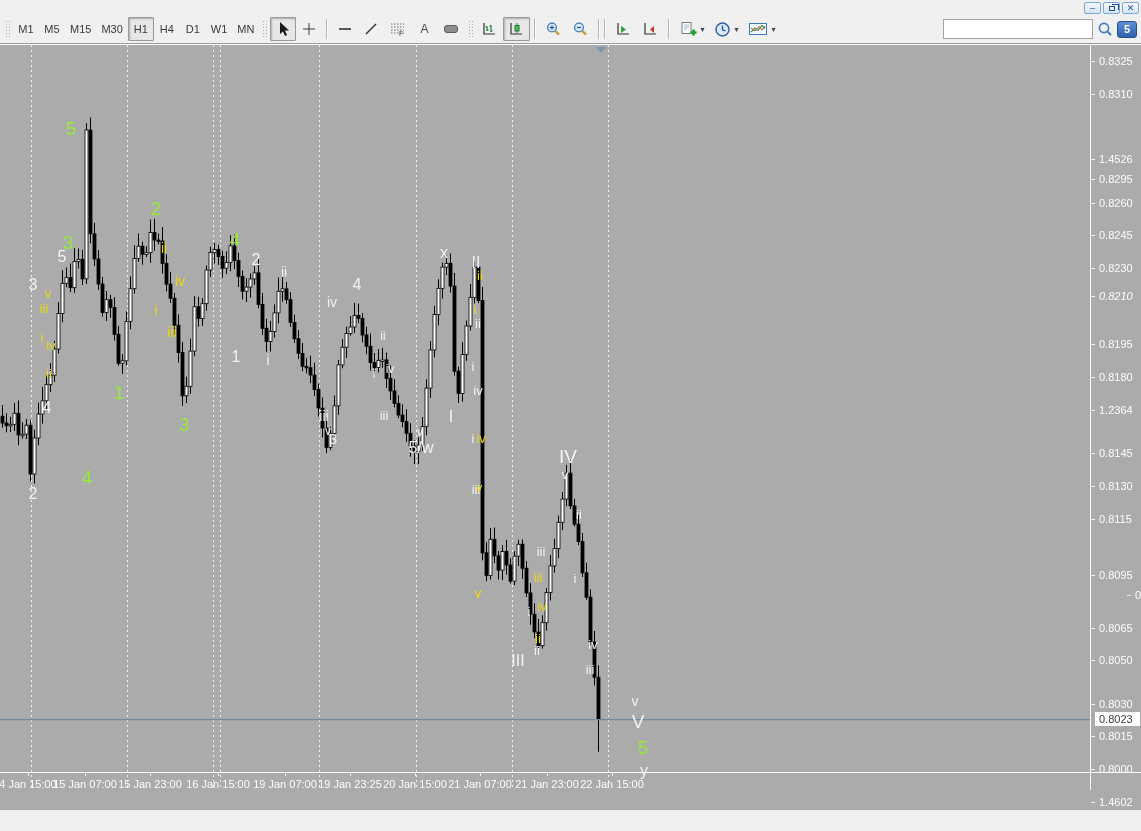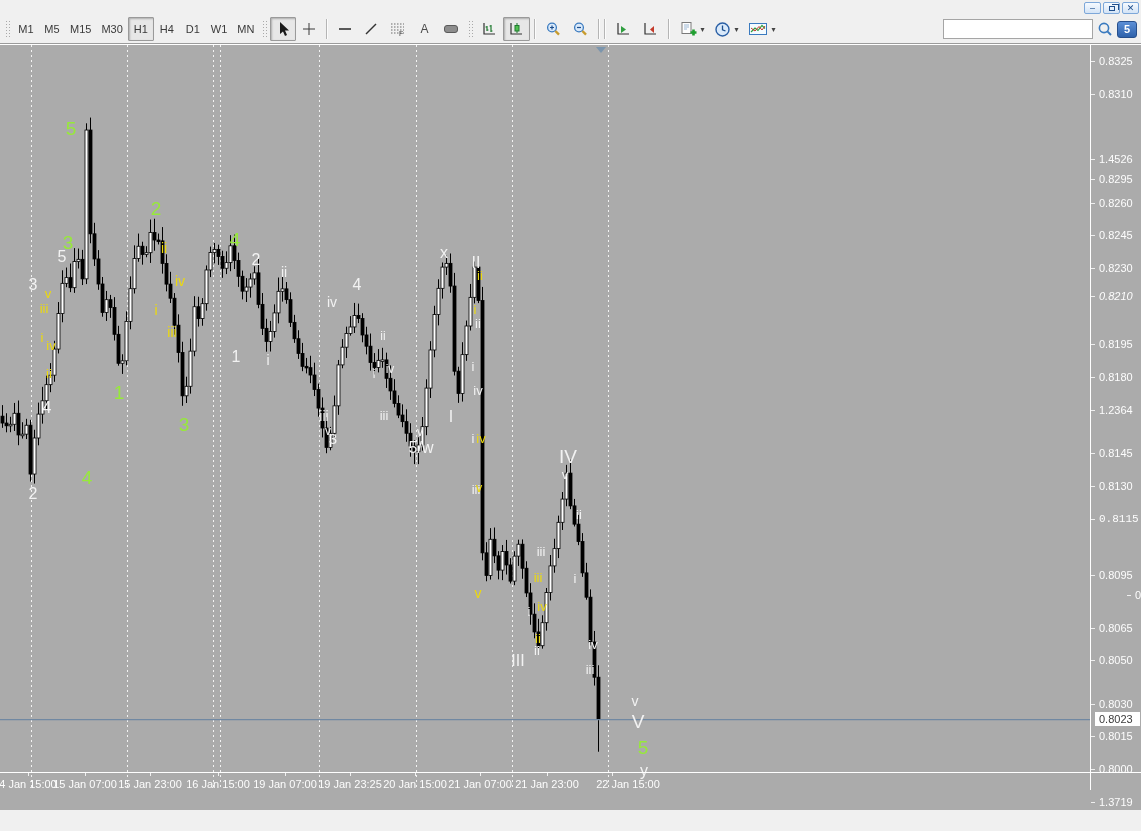--- a/index.html
+++ b/index.html
@@ -629,21 +629,21 @@
         <b>1.2364</b>
       </div>
       <div class="ptick" style="top: 402.22px;">
         <i></i>
         <b>0.8145</b>
       </div>
       <div class="ptick" style="top: 434.905px;">
         <i></i>
         <b>0.8130</b>
       </div>
-      <div class="ptick" style="top: 467.59px; font-family: Liberation Mono, monospace;">
+      <div class="ptick" style="top: 467.59px;">
         <i></i>
         <b>0.8115</b>
       </div>
       <div class="ptick" style="top: 524px;">
         <i></i>
         <b>0.8095</b>
       </div>
       <div class="ptick" style="top: 543.855px; margin-left: 36px;">
         <i></i>
         <b>0.8080</b>
@@ -663,21 +663,21 @@
       <div class="ptick" style="top: 685.49px;">
         <i></i>
         <b>0.8015</b>
       </div>
       <div class="ptick" style="top: 718.175px;">
         <i></i>
         <b>0.8000</b>
       </div>
       <div class="ptick" style="top: 750.86px;">
         <i></i>
-        <b>1.3719</b>
+        <b>1.4602</b>
       </div>
       <div class="bidlabel" style="top: 667.058px;">0.8023</div>
     </div>
   <div class="taxis" id="taxis">
       <div class="ttick" style="left: 28px;"></div>
       <div class="tlabel" style="left: 28px;">4 Jan 15:00</div>
       <div class="ttick" style="left: 85px;"></div>
       <div class="tlabel" style="left: 85px;">15 Jan 07:00</div>
       <div class="ttick" style="left: 150px;"></div>
       <div class="tlabel" style="left: 150px;">15 Jan 23:00</div>
@@ -687,15 +687,15 @@
       <div class="tlabel" style="left: 285px;">19 Jan 07:00</div>
       <div class="ttick" style="left: 350px;"></div>
       <div class="tlabel" style="left: 350px;">19 Jan 23:25</div>
       <div class="ttick" style="left: 415px;"></div>
       <div class="tlabel" style="left: 415px;">20 Jan 15:00</div>
       <div class="ttick" style="left: 480px;"></div>
       <div class="tlabel" style="left: 480px;">21 Jan 07:00</div>
       <div class="ttick" style="left: 547px;"></div>
       <div class="tlabel" style="left: 547px;">21 Jan 23:00</div>
       <div class="ttick" style="left: 612px;"></div>
-      <div class="tlabel" style="left: 612px; margin-left: 16px;">22 Jan 15:00</div>
+      <div class="tlabel" style="left: 612px;">22 Jan 15:00</div>
     </div>
 </div>
 
 </body></html>

